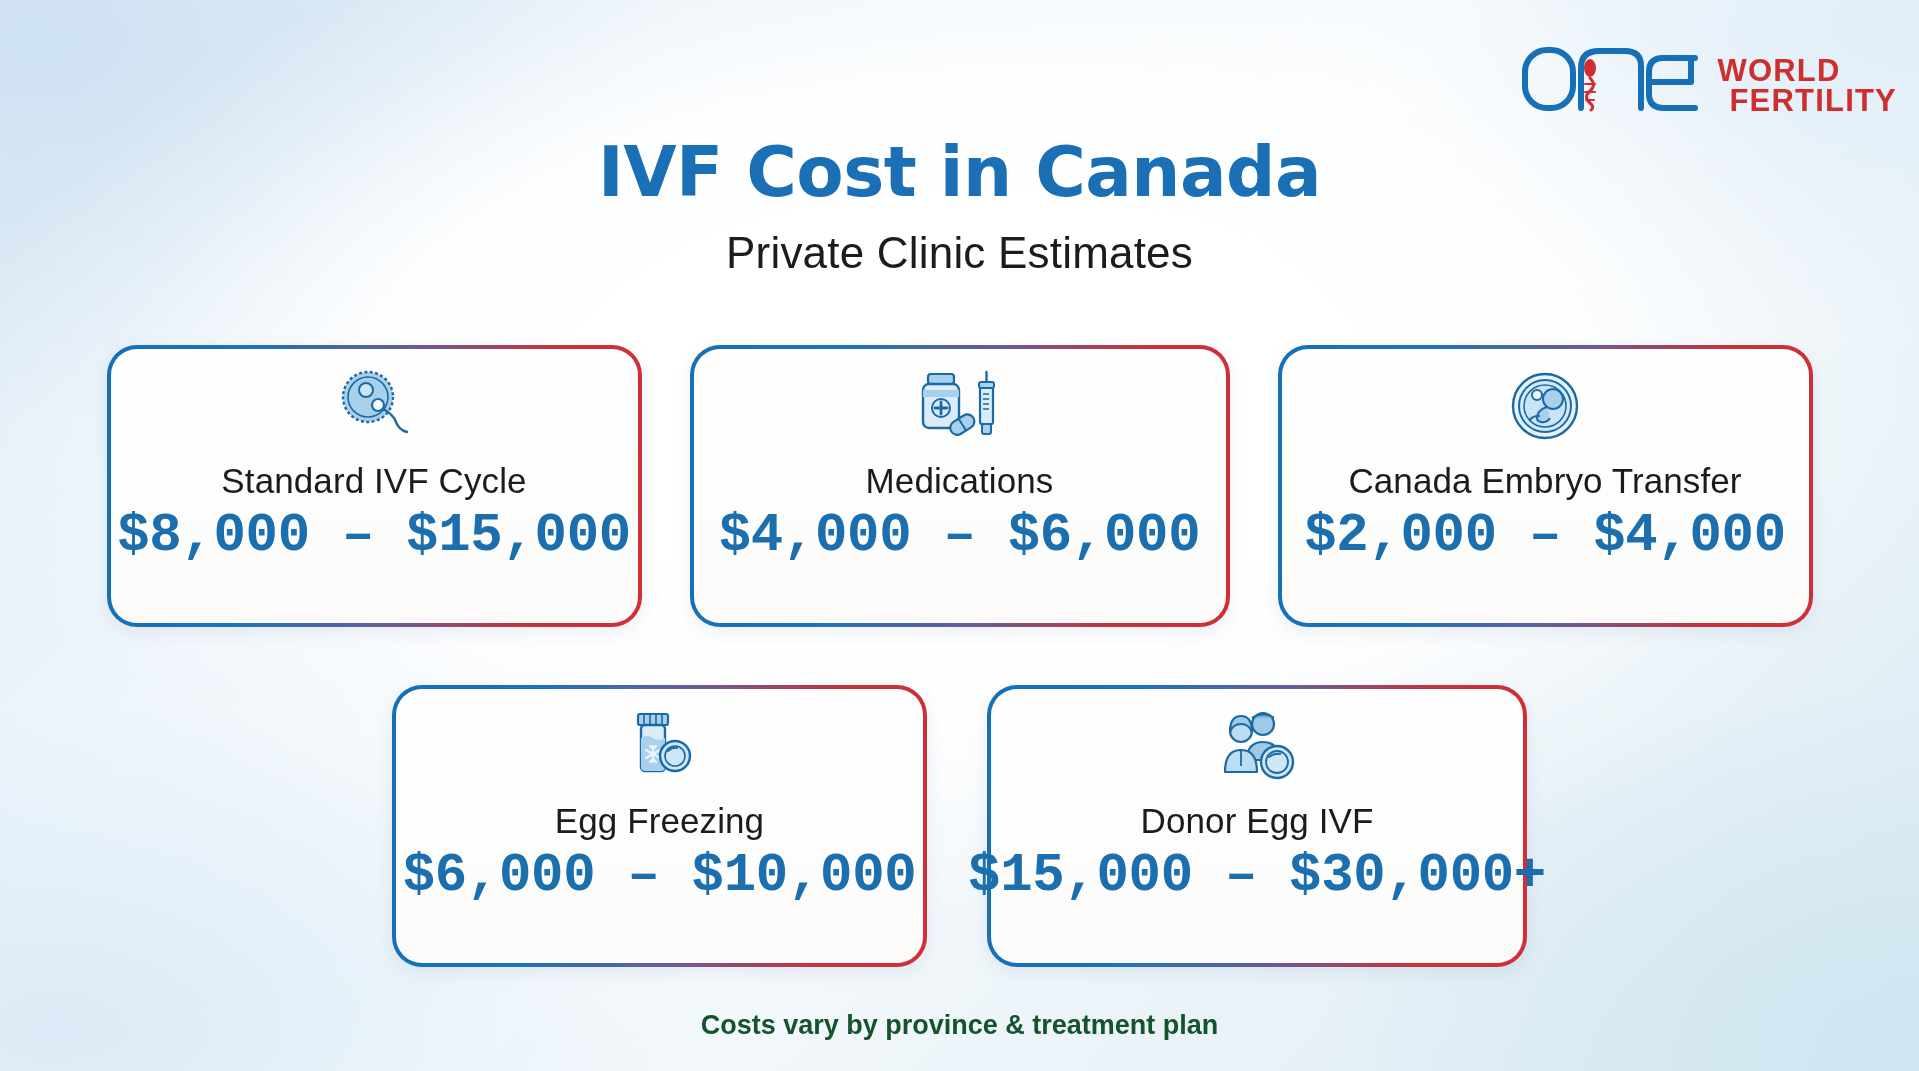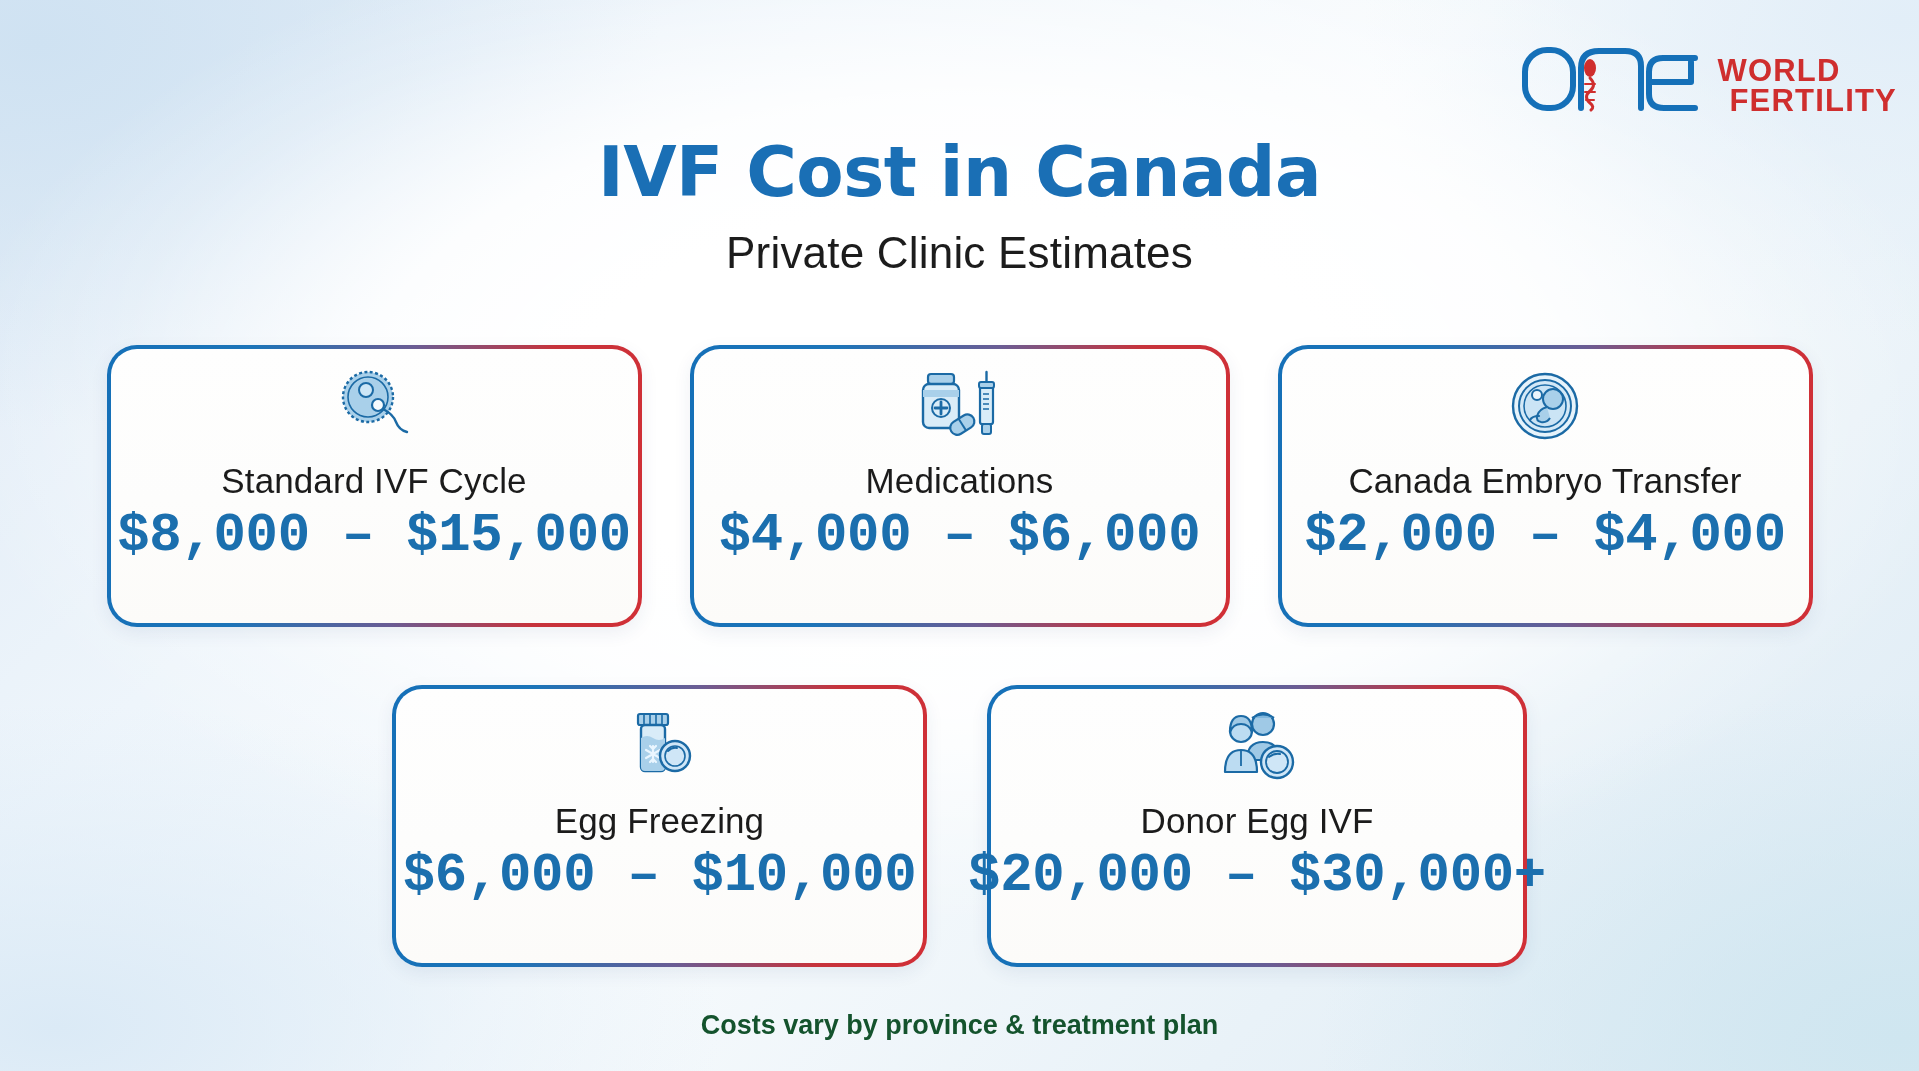--- a/index.html
+++ b/index.html
@@ -206,21 +206,21 @@
             <path d="M19 28 q0 -16 11 -16 q11 0 11 16 q-3 -8 -11 -8 q-8 0 -11 8 z" fill="#9fc9e6" stroke="#1b6aa5" stroke-width="2.2" stroke-linejoin="round"></path>
             <path d="M14 68 q0 -22 16 -22 q16 0 16 22 z" fill="#bcdcf2" stroke="#1b6aa5" stroke-width="2.2" stroke-linejoin="round"></path>
             <path d="M30 46 v16" stroke="#1b6aa5" stroke-width="1.8"></path>
 
             <circle cx="66" cy="58" r="16" fill="#cfe6f7" stroke="#1b6aa5" stroke-width="2.4"></circle>
             <circle cx="66" cy="58" r="11" fill="none" stroke="#1b6aa5" stroke-width="1.8"></circle>
             <path d="M58 53 q5 -4 11 -3" fill="none" stroke="#1b6aa5" stroke-width="2" stroke-linecap="round"></path>
           </svg>
         </div>
         <div class="card-label">Donor Egg IVF</div>
-        <div class="card-price">$20,000 – $30,000+</div>
+        <div class="card-price">$15,000 – $30,000+</div>
       </div>
     </div>
 
   </div>
 
   <div class="footer">Costs vary by province &amp; treatment plan</div>
 
 </div>
 
 </body></html>

